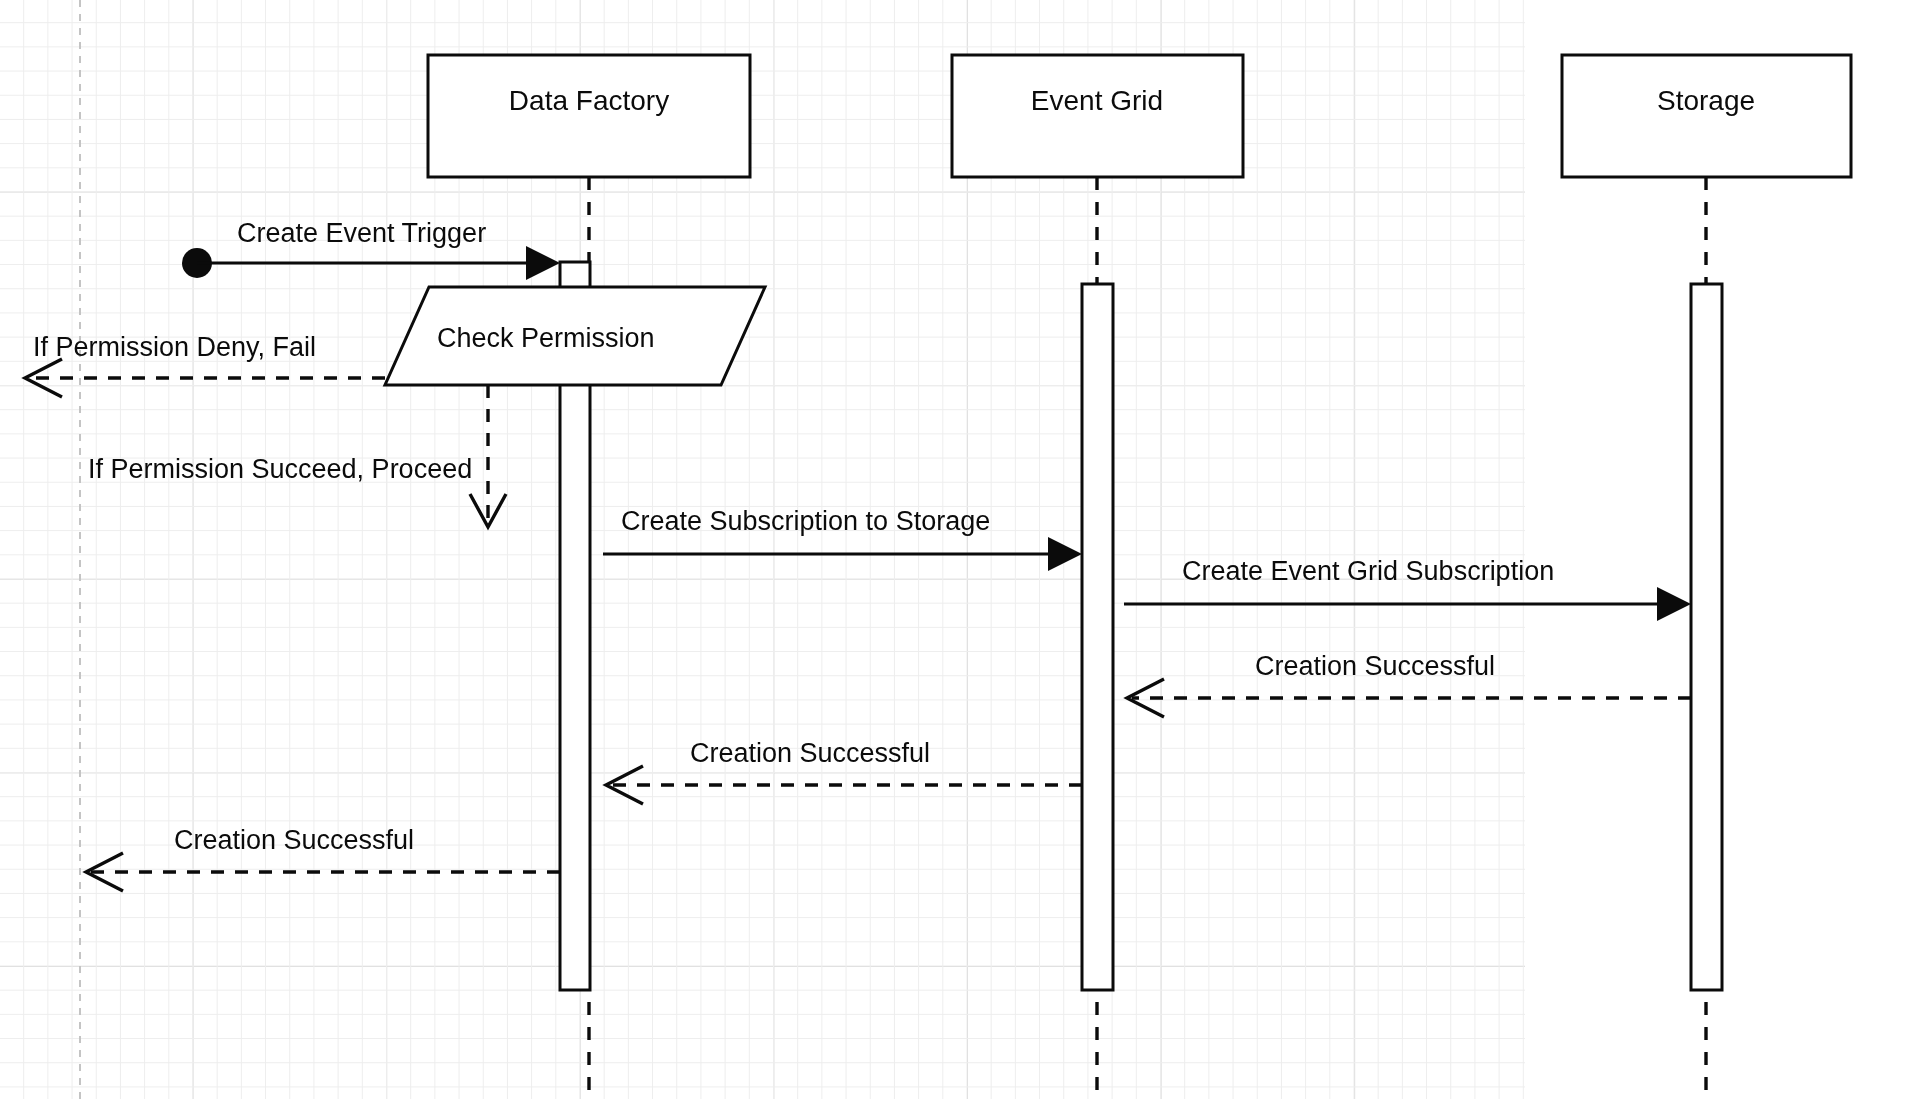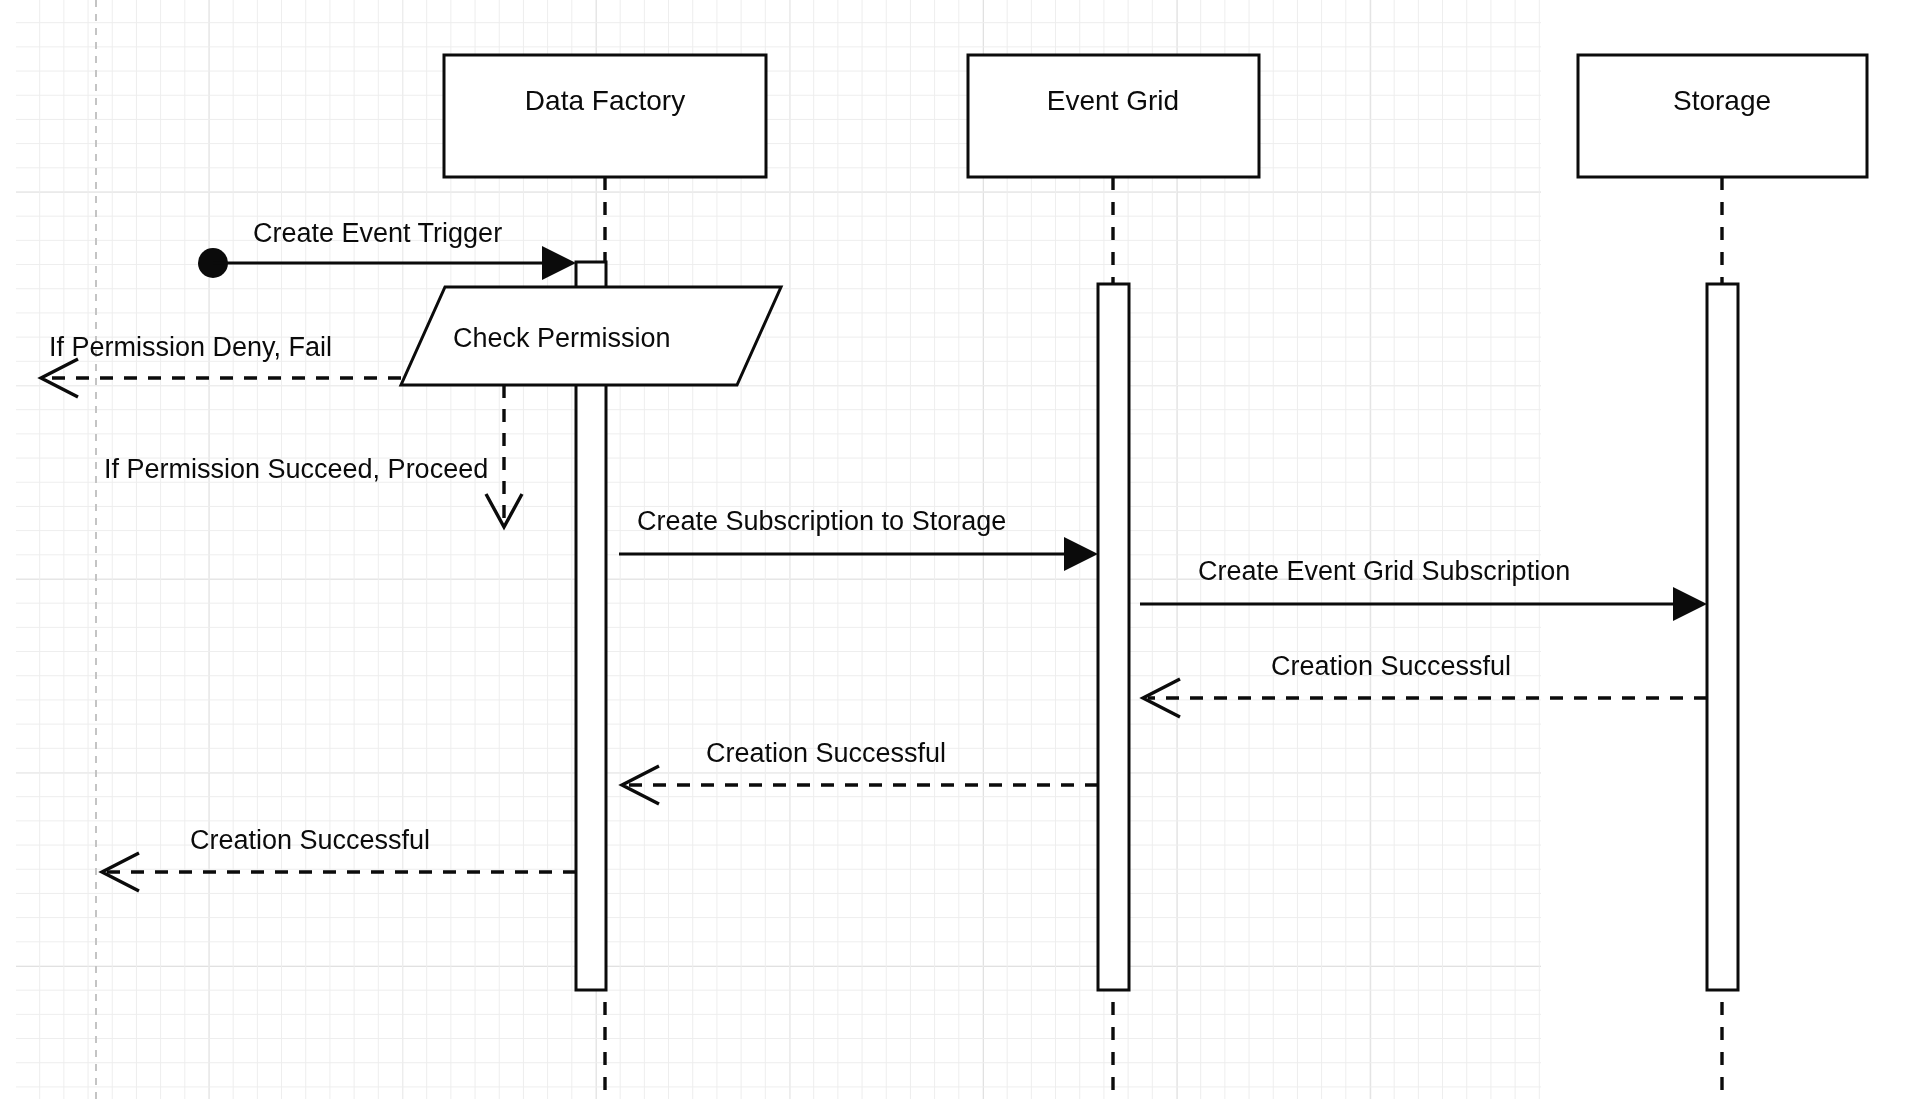--- a/index.html
+++ b/index.html
@@ -5,21 +5,21 @@
   html,body{margin:0;padding:0;}
   body{
     width:1917px;height:1099px;
     background:#ffffff;
     font-family:"Liberation Sans", sans-serif;
     overflow:hidden;
     position:relative;
   }
   #canvas{
     position:absolute;inset:0;
-    width:1525px;height:1099px;margin-left:16px;
+    width:1525px;height:1099px;
   }
   .grid-layer{
     position:absolute;inset:0;
     background-image:
       linear-gradient(to right, #ededed 1px, transparent 1px),
       linear-gradient(to bottom, #ededed 1px, transparent 1px),
       linear-gradient(to right, #d6d6d6 1px, transparent 1px),
       linear-gradient(to bottom, #d6d6d6 1px, transparent 1px);
     background-size:
       24.2px 24.2px,

